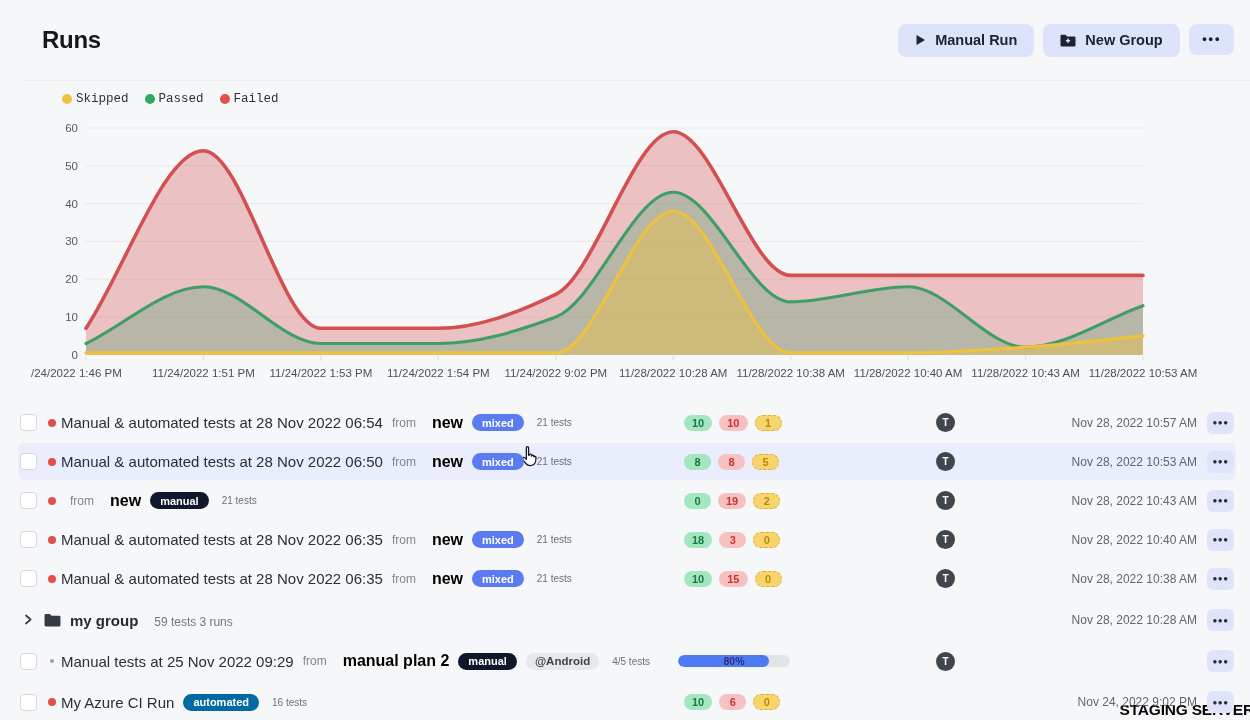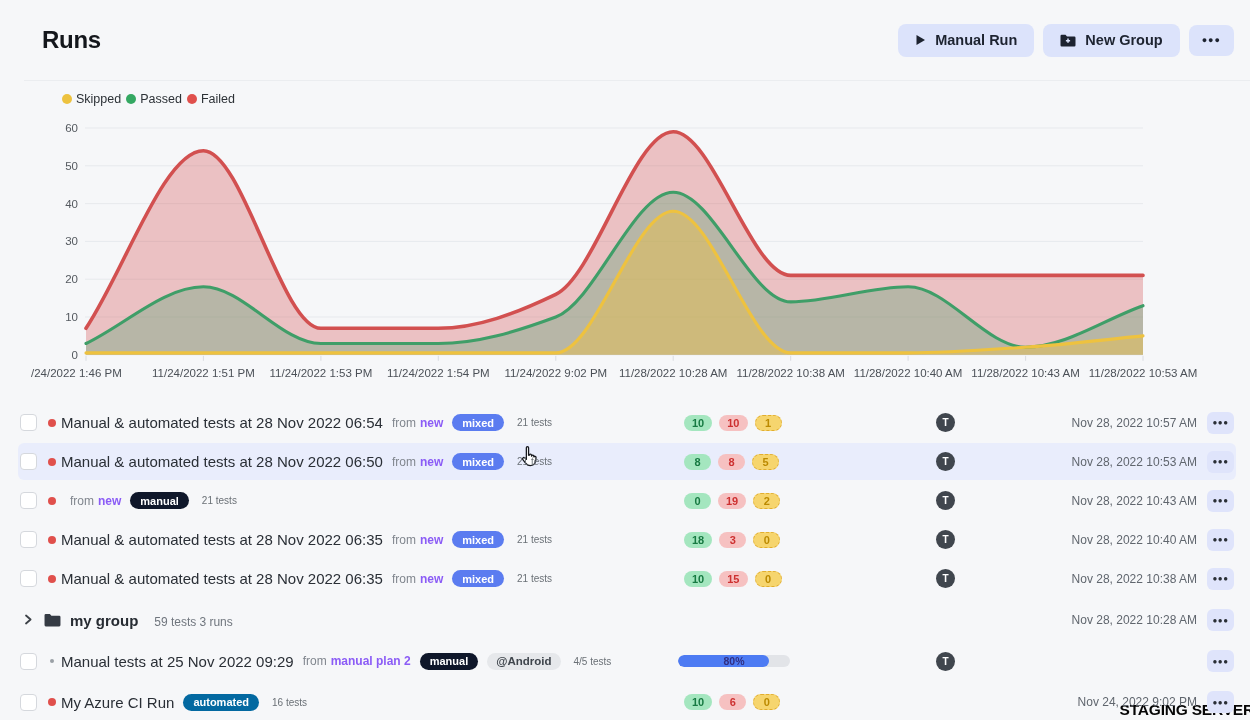--- a/index.html
+++ b/index.html
@@ -3,49 +3,49 @@
 <meta charset="utf-8">
 <style>
   * { margin:0; padding:0; box-sizing:border-box; }
   html,body { width:1250px; height:720px; overflow:hidden; }
   body { background:#f6f7f9; font-family:"Liberation Sans", sans-serif; color:#2a2f36; position:relative; }
 
   
   .header { height:81px; display:flex; align-items:center; justify-content:space-between;
             padding:0 16px 0 18px; border-bottom:1px solid #ebedf0;margin-left:24px; }
   .page-title { font-size:24px; font-weight:800; color:#14171c; letter-spacing:-0.3px; }
-  .header-actions { display:flex; gap:9px; align-items:center; }
+  .header-actions { display:flex; gap:9px; }
   .btn { background:#dce3fb; border:none; border-radius:8px; height:33px; padding:0 17px;
          display:flex; align-items:center; gap:9px; font-family:inherit;
          font-size:14.5px; font-weight:700; color:#1d2330; cursor:pointer; }
   .btn-more { padding:0 13px; font-size:9px; letter-spacing:1px; height:31px; }
 
   
   .chart-section { position:relative; padding-top:10px; }
-  .legend { display:flex; align-items:flex-end; gap:5px; margin-left:62px; height:15px; }
+  .legend { display:flex; align-items:flex-end; gap:16px; margin-left:62px; height:15px;font-family:Liberation Mono, monospace; }
   .legend-item { display:flex; align-items:center; gap:4px; font-size:12.5px; color:#2c3136; }
   .legend-dot { width:10px; height:10px; border-radius:50%; display:inline-block; }
   #chart-svg { display:block; margin-top:5px; }
 
   
   .rows { margin-top:12px; }
   .row { position:relative; height:39px; display:flex; align-items:center; }
   .row.group-row, .row.h38 { height:38px; }
   .row.gap-top { margin-top:3px; }
   .row.hl::before { content:""; position:absolute; left:18px; right:14px; top:1px; bottom:1px;
                     background:#e9edfc; border-radius:6px; z-index:0; }
   .row > * { z-index:1; }
   .cb { position:absolute; left:20px; width:17px; height:17px; background:#ffffff;
         border:1px solid #d5d8dd; border-radius:4px; }
   .dot { position:absolute; left:48px; width:8px; height:8px; border-radius:50%; background:#e0504c; }
   .dot.gray { left:50px; width:4px; height:4px; background:#9aa0a6; }
   .row-main { display:flex; align-items:center; padding-left:61px; white-space:nowrap; }
   .row-title { font-size:15px; color:#2a2f36; }
   .from-label { margin-left:9px; font-size:12px; color:#80868e; }
-  .from-value { margin-left:4px; font-size:12px; font-weight:700; color:#8b5cf6; }
+  .from-value { margin-left:16px; font-size:16px; font-weight:700; color:#000000; }
   .badge { margin-left:9px; font-size:11px; font-weight:700; color:#ffffff;
            border-radius:999px; padding:2.5px 10px; }
   .badge.blue { background:#5b7cf0; }
   .badge.orange { background:#0f172a; }
   .badge.purple { background:#0369a1; }
   .tag { margin-left:9px; font-size:11.5px; font-weight:700; color:#3f454c;
          background:#e6e8eb; border-radius:999px; padding:2.5px 9px; }
   .tests { margin-left:13px; font-size:10px; color:#6a7076; }
   .counts { position:absolute; left:684px; display:flex; gap:7px; align-items:center; }
   .count { min-width:27px; text-align:center; font-size:11px; font-weight:700;

